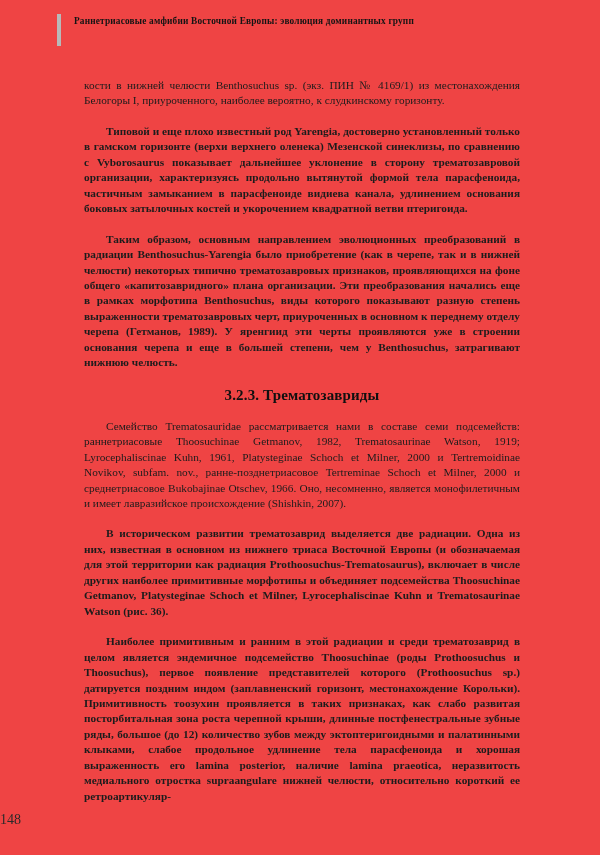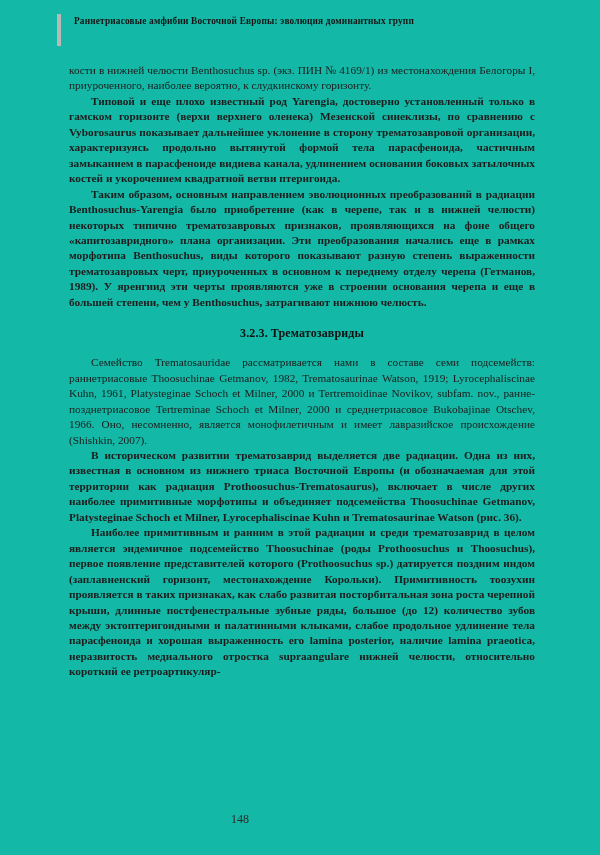--- a/index.html
+++ b/index.html
@@ -12,21 +12,21 @@
     background: #ffffff;
     font-family: "Liberation Serif", "DejaVu Serif", serif;
     color: #1a1a1a;
     overflow: hidden;
   }
 
   .page {
     position: relative;
     width: 600px;
     height: 855px;
-    background: #14b8a6;
+    background: #ef4444;
     box-sizing: border-box;
   }
 
   
   .running-header {
     position: absolute;
     left: 57px;
     top: 14px;
     width: 478px;
     display: flex;
@@ -55,54 +55,53 @@
 
   
   .body-col {
     position: absolute;
     left: 69px;
     top: 63px;
     width: 466px;
   }
 
   p.para {
-    margin: 0;
+    margin: 15px;
     font-size: 11.3px;
     line-height: 15.45px;
     text-align: justify;
     text-justify: inter-word;
     color: #1c1c1c;
     hyphens: manual;
   }
   p.para + p.para {
     margin-top: 0;
     font-weight: bold;
   }
   p.indent {
     text-indent: 22px;
   }
 
   
   h3.section-heading {
     margin: 16px 0 14px 0;
-    font-size: 12px;
+    font-size: 15px;
     font-weight: bold;
     text-align: center;
     color: #101010;
     letter-spacing: 0.01em;
   }
 
   
   .folio {
     position: absolute;
     left: 0;
     top: 812px;
     width: 480px;
-    text-align: center;
-    font-size: 12px;
+    font-size: 14px;
     color: #2a2a2a;
   }
 </style>
 </head>
 <body>
 
 <div class="page">
 
   <div class="running-header">
     <div class="header-rule"></div>

